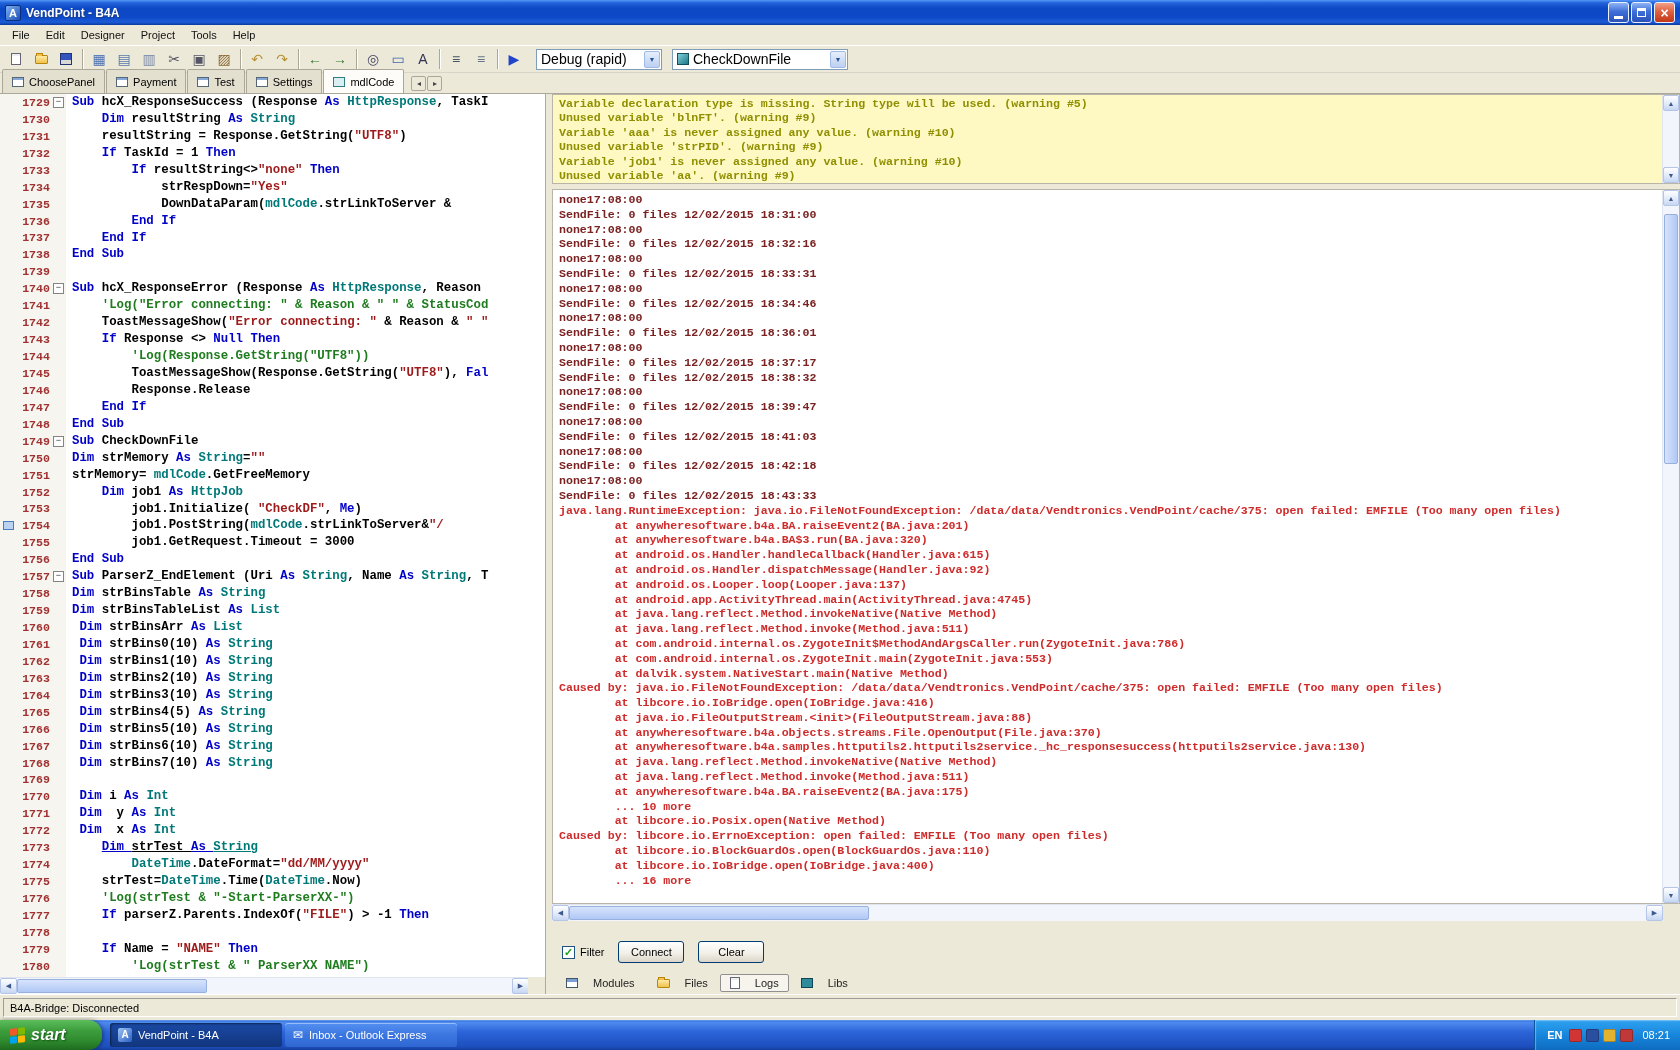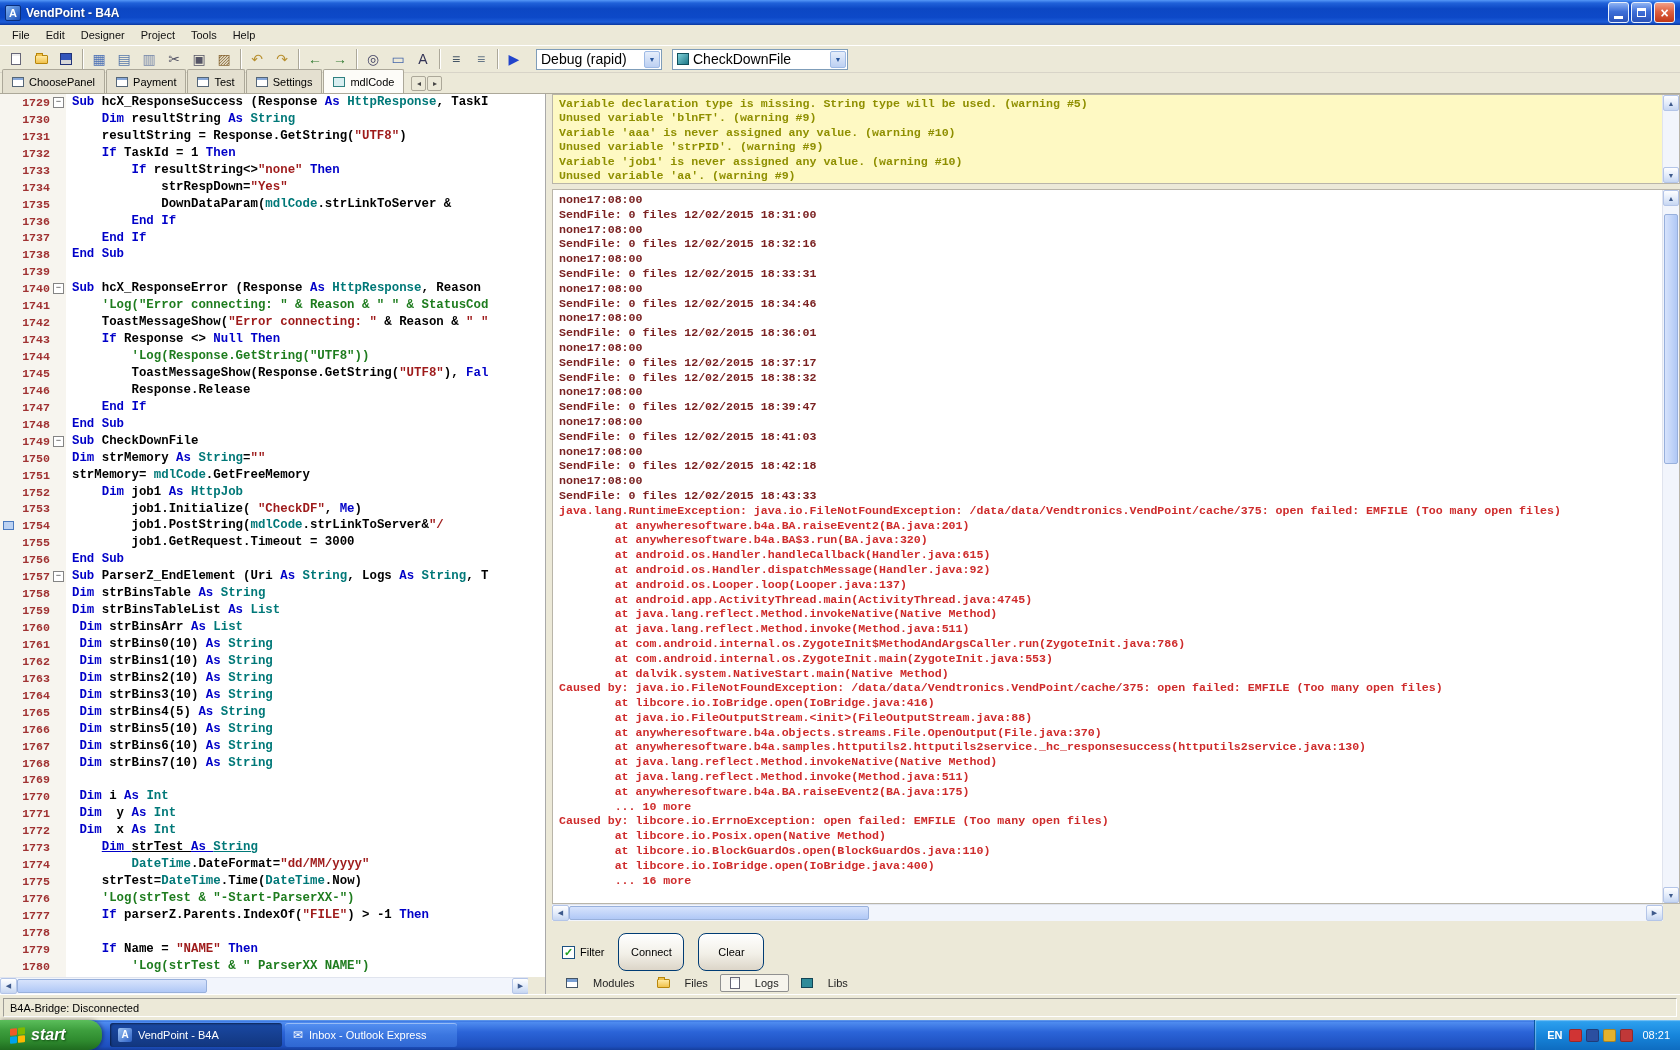--- a/index.html
+++ b/index.html
@@ -111,22 +111,22 @@
   .log-box{position:absolute;left:0;top:95px;width:1128px;height:715px;background:#fff;border:1px solid #B9B5A9;display:flex}
   .log-list{flex:1;padding:3px 0 0 6px;overflow:hidden}
   .log-line{font:bold 11.6px "Liberation Mono",monospace;line-height:14.8px;white-space:pre}
   .log-line.log{color:var(--c-log)} .log-line.err{color:var(--c-error)}
   .logs-hscroll{position:absolute;left:0;top:810px;width:1111px;height:17px}
   .rp-corner{position:absolute;right:0;top:810px;width:17px;height:17px;background:#ECE9D8}
   .filter-row{position:absolute;left:10px;top:845px;height:26px;display:flex;align-items:center;gap:14px}
   .chk{display:flex;align-items:center;gap:5px;font-size:11px}
   .chk .box{width:13px;height:13px;background:#fff;border:1px solid #1D5281;color:#21A121;display:flex;align-items:center;justify-content:center}
   .chk .box.checked::after{content:"\2713";font:bold 11px/11px "Liberation Sans",sans-serif}
-  .xp-btn{width:66px;height:38px;font:11px "Liberation Sans",sans-serif;background:linear-gradient(180deg,#FFFFFF,#F2F0E8 55%,#DCD5C8);
-    border:1px solid #003C74;border-radius:8px}
+  .xp-btn{width:66px;height:22px;font:11px "Liberation Sans",sans-serif;background:linear-gradient(180deg,#FFFFFF,#F2F0E8 55%,#DCD5C8);
+    border:1px solid #003C74;border-radius:3px}
   .bottom-tabs{position:absolute;left:4px;top:878px;height:22px;display:flex;align-items:center;gap:2px}
   .btab{display:flex;align-items:center;gap:15px;padding:2px 9px;font-size:11px;color:#222;border:1px solid transparent}
   .btab.active{border:1px solid #909090;background:#F6F4EC;border-radius:2px}
 
   
   .statusbar{position:absolute;left:0;top:994px;width:1680px;height:26px;background:#ECE9D8;border-top:1px solid #fff;
     display:flex;align-items:center;padding:0 3px}
   .status-field{flex:1;height:19px;border:1px solid;border-color:#9D9C96 #FFF #FFF #9D9C96;display:flex;align-items:center;padding-left:6px;font-size:11px}
 
   
@@ -580,21 +580,21 @@
               <div class="code-row"><span class="sg n">    </span><span class="sg k">End If</span></div>
               <div class="code-row"><span class="sg k">End Sub</span></div>
               <div class="code-row"><span class="sg k">Sub </span><span class="sg n">CheckDownFile</span></div>
               <div class="code-row"><span class="sg k">Dim </span><span class="sg n">strMemory </span><span class="sg k">As </span><span class="sg t">String</span><span class="sg n">=</span><span class="sg s">""</span></div>
               <div class="code-row"><span class="sg n">strMemory= </span><span class="sg t">mdlCode</span><span class="sg n">.GetFreeMemory</span></div>
               <div class="code-row"><span class="sg n">    </span><span class="sg k">Dim </span><span class="sg n">job1 </span><span class="sg k">As </span><span class="sg t">HttpJob</span></div>
               <div class="code-row"><span class="sg n">        job1.Initialize( </span><span class="sg s">"CheckDF"</span><span class="sg n">, </span><span class="sg k">Me</span><span class="sg n">)</span></div>
               <div class="code-row"><span class="sg n">        job1.PostString(</span><span class="sg t">mdlCode</span><span class="sg n">.strLinkToServer&amp;</span><span class="sg s">"/</span></div>
               <div class="code-row"><span class="sg n">        job1.GetRequest.Timeout = 3000</span></div>
               <div class="code-row"><span class="sg k">End Sub</span></div>
-              <div class="code-row"><span class="sg k">Sub </span><span class="sg n">ParserZ_EndElement (Uri </span><span class="sg k">As </span><span class="sg t">String</span><span class="sg n">, Logs </span><span class="sg k">As </span><span class="sg t">String</span><span class="sg n">, T</span></div>
+              <div class="code-row"><span class="sg k">Sub </span><span class="sg n">ParserZ_EndElement (Uri </span><span class="sg k">As </span><span class="sg t">String</span><span class="sg n">, Name </span><span class="sg k">As </span><span class="sg t">String</span><span class="sg n">, T</span></div>
               <div class="code-row"><span class="sg k">Dim </span><span class="sg n">strBinsTable </span><span class="sg k">As </span><span class="sg t">String</span></div>
               <div class="code-row"><span class="sg k">Dim </span><span class="sg n">strBinsTableList </span><span class="sg k">As </span><span class="sg t">List</span></div>
               <div class="code-row"><span class="sg n"> </span><span class="sg k">Dim </span><span class="sg n">strBinsArr </span><span class="sg k">As </span><span class="sg t">List</span></div>
               <div class="code-row"><span class="sg n"> </span><span class="sg k">Dim </span><span class="sg n">strBins0(10) </span><span class="sg k">As </span><span class="sg t">String</span></div>
               <div class="code-row"><span class="sg n"> </span><span class="sg k">Dim </span><span class="sg n">strBins1(10) </span><span class="sg k">As </span><span class="sg t">String</span></div>
               <div class="code-row"><span class="sg n"> </span><span class="sg k">Dim </span><span class="sg n">strBins2(10) </span><span class="sg k">As </span><span class="sg t">String</span></div>
               <div class="code-row"><span class="sg n"> </span><span class="sg k">Dim </span><span class="sg n">strBins3(10) </span><span class="sg k">As </span><span class="sg t">String</span></div>
               <div class="code-row"><span class="sg n"> </span><span class="sg k">Dim </span><span class="sg n">strBins4(5) </span><span class="sg k">As </span><span class="sg t">String</span></div>
               <div class="code-row"><span class="sg n"> </span><span class="sg k">Dim </span><span class="sg n">strBins5(10) </span><span class="sg k">As </span><span class="sg t">String</span></div>
               <div class="code-row"><span class="sg n"> </span><span class="sg k">Dim </span><span class="sg n">strBins6(10) </span><span class="sg k">As </span><span class="sg t">String</span></div>
@@ -765,22 +765,22 @@
             <div class="log-line err">        at dalvik.system.NativeStart.main(Native Method)</div>
             <div class="log-line err">Caused by: java.io.FileNotFoundException: /data/data/Vendtronics.VendPoint/cache/375: open failed: EMFILE (Too many open files)</div>
             <div class="log-line err">        at libcore.io.IoBridge.open(IoBridge.java:416)</div>
             <div class="log-line err">        at java.io.FileOutputStream.&lt;init&gt;(FileOutputStream.java:88)</div>
             <div class="log-line err">        at anywheresoftware.b4a.objects.streams.File.OpenOutput(File.java:370)</div>
             <div class="log-line err">        at anywheresoftware.b4a.samples.httputils2.httputils2service._hc_responsesuccess(httputils2service.java:130)</div>
             <div class="log-line err">        at java.lang.reflect.Method.invokeNative(Native Method)</div>
             <div class="log-line err">        at java.lang.reflect.Method.invoke(Method.java:511)</div>
             <div class="log-line err">        at anywheresoftware.b4a.BA.raiseEvent2(BA.java:175)</div>
             <div class="log-line err">        ... 10 more</div>
+            <div class="log-line err">        at libcore.io.Posix.open(Native Method)</div>
             <div class="log-line err">Caused by: libcore.io.ErrnoException: open failed: EMFILE (Too many open files)</div>
-            <div class="log-line err">        at libcore.io.Posix.open(Native Method)</div>
             <div class="log-line err">        at libcore.io.BlockGuardOs.open(BlockGuardOs.java:110)</div>
             <div class="log-line err">        at libcore.io.IoBridge.open(IoBridge.java:400)</div>
             <div class="log-line err">        ... 16 more</div>
           </div>
         <div class="vscroll">
           <div class="sb-btn up"></div>
           <div class="sb-track">
               <div class="sb-thumb logsv"></div>
             </div>
           <div class="sb-btn down"></div>

